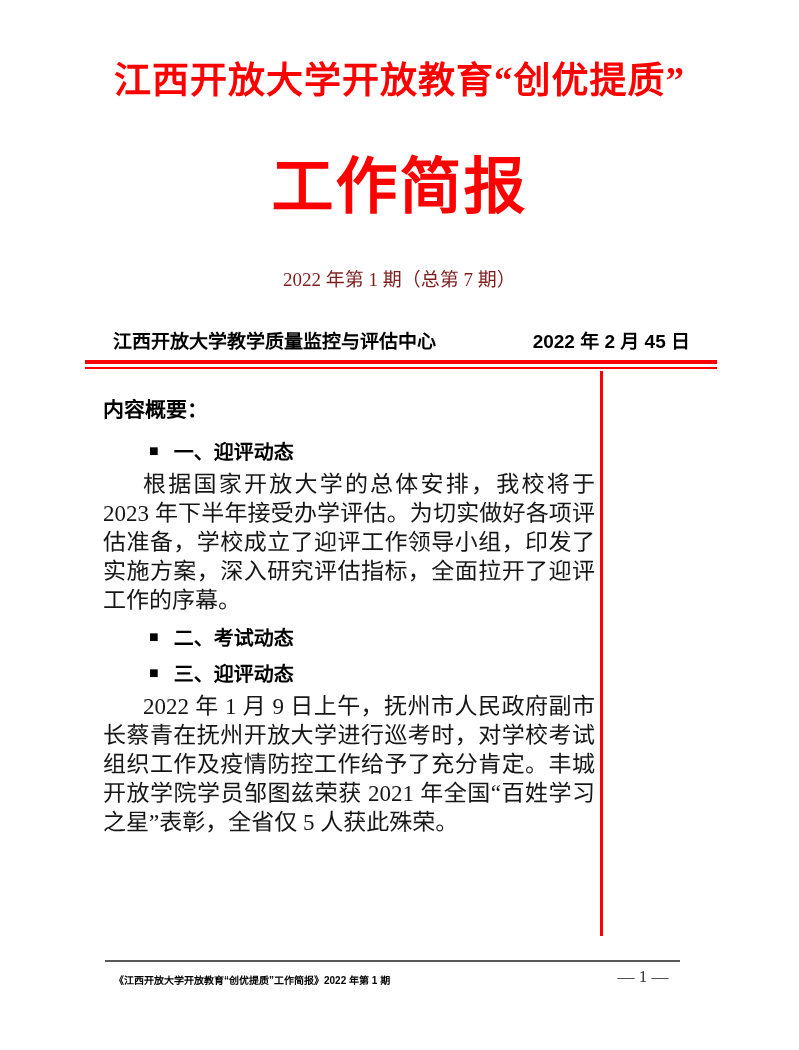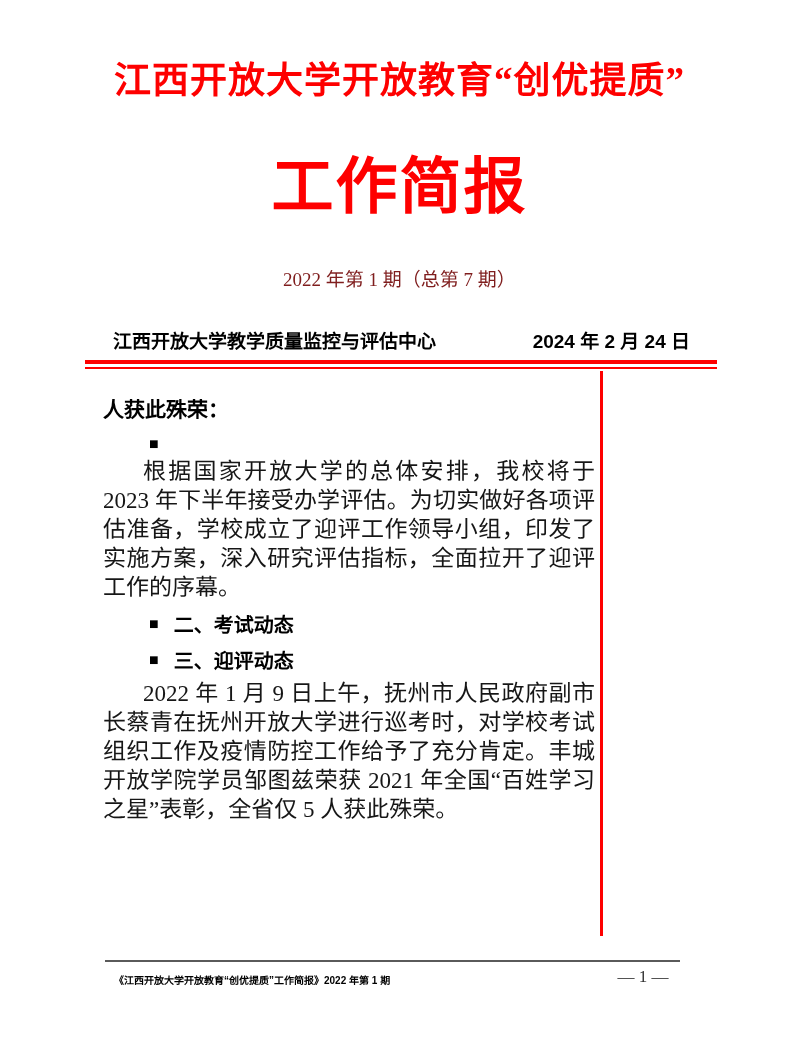--- a/index.html
+++ b/index.html
@@ -129,38 +129,39 @@
 <div class="page">
 
   <div class="supertitle">江西开放大学开放教育“创优提质”</div>
 
   <div class="main-title">工作简报</div>
 
   <div class="issue-line">2022 年第 1 期（总第 7 期）</div>
 
   <div class="pub-line">
     <span>江西开放大学教学质量监控与评估中心</span>
-    <span>2024 年 2 月 24 日</span>
+    <span>2022 年 2 月 45 日</span>
   </div>
 
   <div class="double-rule">
     <div class="thick"></div>
     <div class="gap"></div>
     <div class="thin"></div>
   </div>
 
   <div class="v-rule"></div>
 
   <div class="content">
 
-    <div class="summary-label">人获此殊荣：</div>
+    <div class="summary-label">内容概要：</div>
 
     <div class="section">
       <div class="section-heading">
         <span class="bullet">■</span>
+        <span>一、迎评动态</span>
       </div>
       <p class="section-body">根据国家开放大学的总体安排，我校将于 2023 年下半年接受办学评估。为切实做好各项评估准备，学校成立了迎评工作领导小组，印发了实施方案，深入研究评估指标，全面拉开了迎评工作的序幕。</p>
     </div>
 
     <div class="section">
       <div class="section-heading">
         <span class="bullet">■</span>
         <span>二、考试动态</span>
       </div>
     </div>

